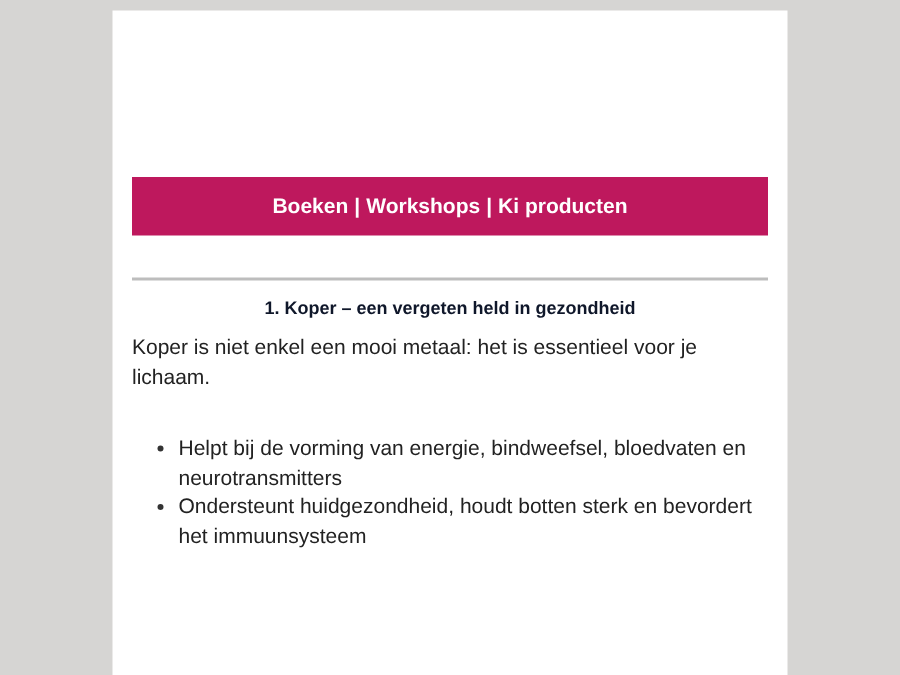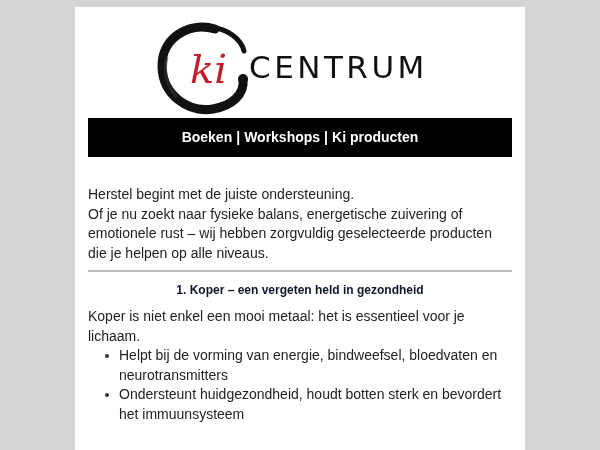--- a/index.html
+++ b/index.html
@@ -21,73 +21,59 @@
     .logo svg { display: block; }
     .logo-word {
       position: absolute; left: 96px; top: 32px;
       font-family: "DejaVu Sans", sans-serif;
       font-size: 31px; letter-spacing: 3.5px; color: #111;
       font-weight: normal;
     }
     .nav {
       position: absolute; left: 13px; top: 111px;
       width: 424px; height: 39px;
-      background: #000000;
+      background: #be185d;
       color: #fff; font-weight: bold; font-size: 14px;
       text-align: center; line-height: 39px;
     }
     .nav a { color: #fff; text-decoration: none; }
     .nav .sep { margin: 0 4px; }
     .content {
       position: absolute; left: 13px; top: 178px; width: 424px;
       font-size: 14px; line-height: 19.5px; color: #222;
     }
     .greeting { font-weight: bold; margin-bottom: 14px; }
     .intro { margin-bottom: 7px; }
     hr.rule {
       border: none; border-top: 2px solid #bdbdbd;
       margin: 0 0 7px 0;
     }
     h2.section {
       font-size: 12px; font-weight: bold; text-align: center;
       color: #0f172a; line-height: 22px; margin-bottom: 6px;
     }
-    .lead { margin-bottom: 0; }
+    .lead { margin-bottom: 28px; }
     ul.bullets { list-style: none; padding-left: 17px; }
     ul.bullets li { position: relative; padding-left: 14px; margin-bottom: 0; }
     ul.bullets li .dot {
       position: absolute; left: 0; top: 8px;
       width: 4px; height: 4px; border-radius: 50%; background: #333;
     }
   </style>
 </head>
 <body>
 
 <div class="card">
 
-  <div class="logo">
-    <svg width="100" height="100" viewBox="0 0 100 100">
-      <path d="M62 12 C 35 4, 8 22, 9 50 C 10 78, 35 96, 60 92 C 78 89, 92 78, 90 62" fill="none" stroke="#111" stroke-width="9" stroke-linecap="round"></path>
-      <path d="M58 10 C 75 12, 88 22, 91 34" fill="none" stroke="#111" stroke-width="5" stroke-linecap="round"></path>
-      <path d="M14 40 C 10 55, 14 70, 24 80" fill="none" stroke="#333" stroke-width="3" opacity="0.6"></path>
-      <circle cx="90" cy="62" r="5" fill="#111"></circle>
-      <text x="37" y="66" font-family="'DejaVu Serif', serif" font-style="italic" font-size="40" fill="#c0202b">ki</text>
-    </svg>
-    <div class="logo-word">CENTRUM</div>
-  </div>
 
   <div class="nav">
     <a href="#">Boeken</a><span class="sep">|</span><a href="#">Workshops</a><span class="sep">|</span><a href="#">Ki producten</a>
   </div>
 
   <div class="content">
-    <p class="intro">
-      <span>Herstel begint met de juiste ondersteuning.</span><br>
-      <span>Of je nu zoekt naar fysieke balans, energetische zuivering of emotionele rust – wij hebben zorgvuldig geselecteerde producten die je helpen op alle niveaus.</span>
-    </p>
     <hr class="rule">
     <h2 class="section">1. Koper – een vergeten held in gezondheid</h2>
     <p class="lead">Koper is niet enkel een mooi metaal: het is essentieel voor je lichaam.</p>
     <ul class="bullets">
       <li><span class="dot"></span><span>Helpt bij de vorming van energie, bindweefsel, bloedvaten en neurotransmitters</span></li>
       <li><span class="dot"></span><span>Ondersteunt huidgezondheid, houdt botten sterk en bevordert het immuunsysteem</span></li>
 
     </ul>
   </div>
 </div>

